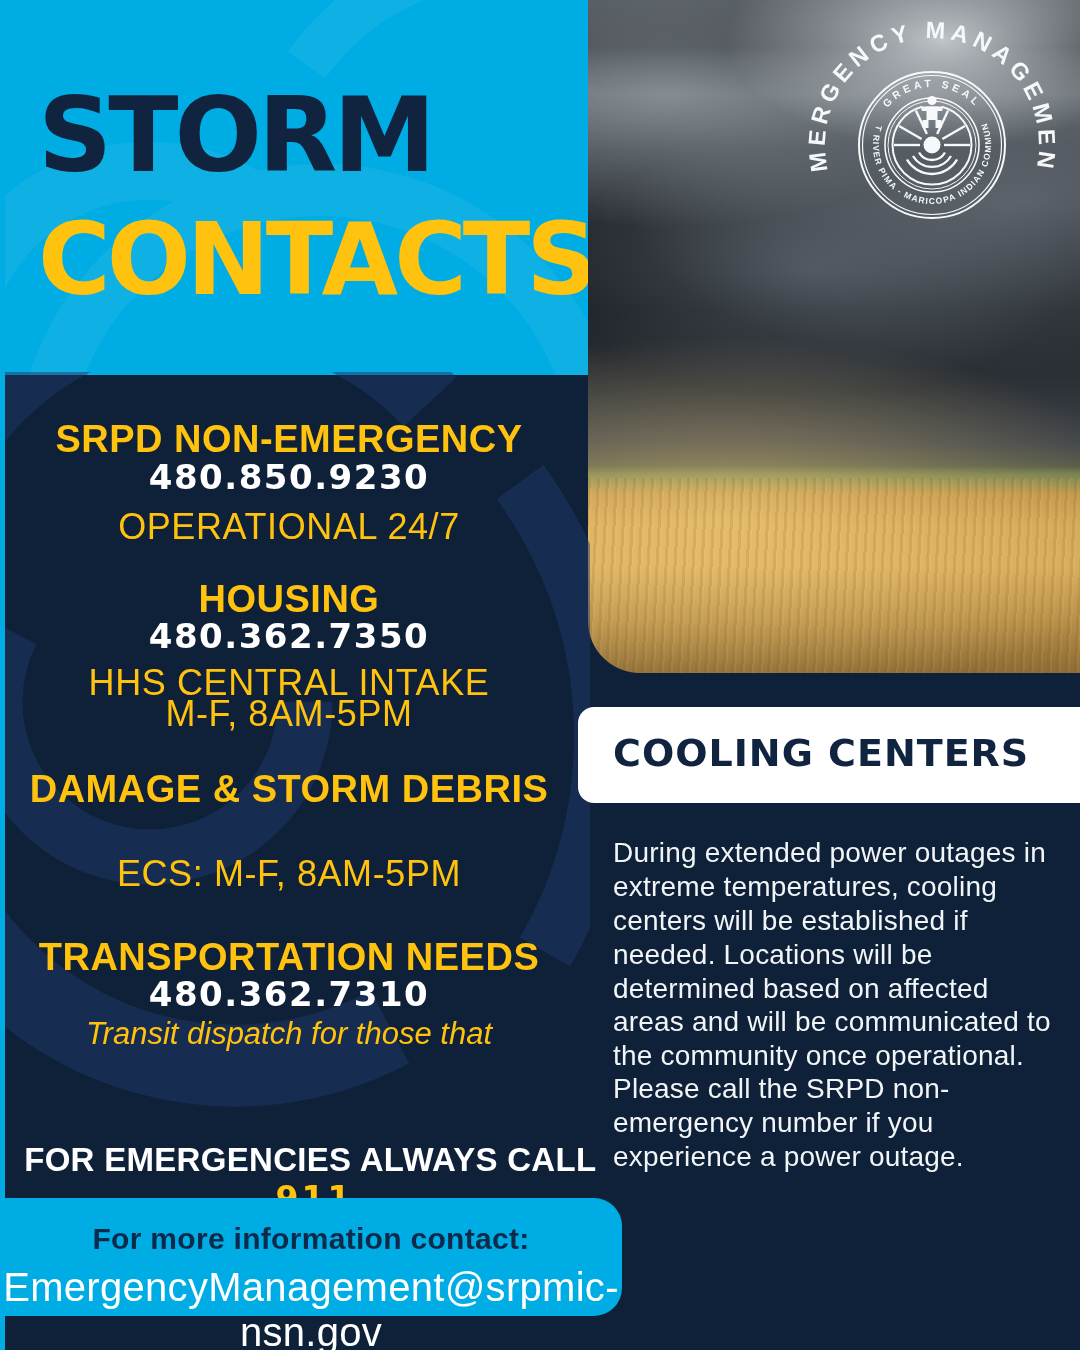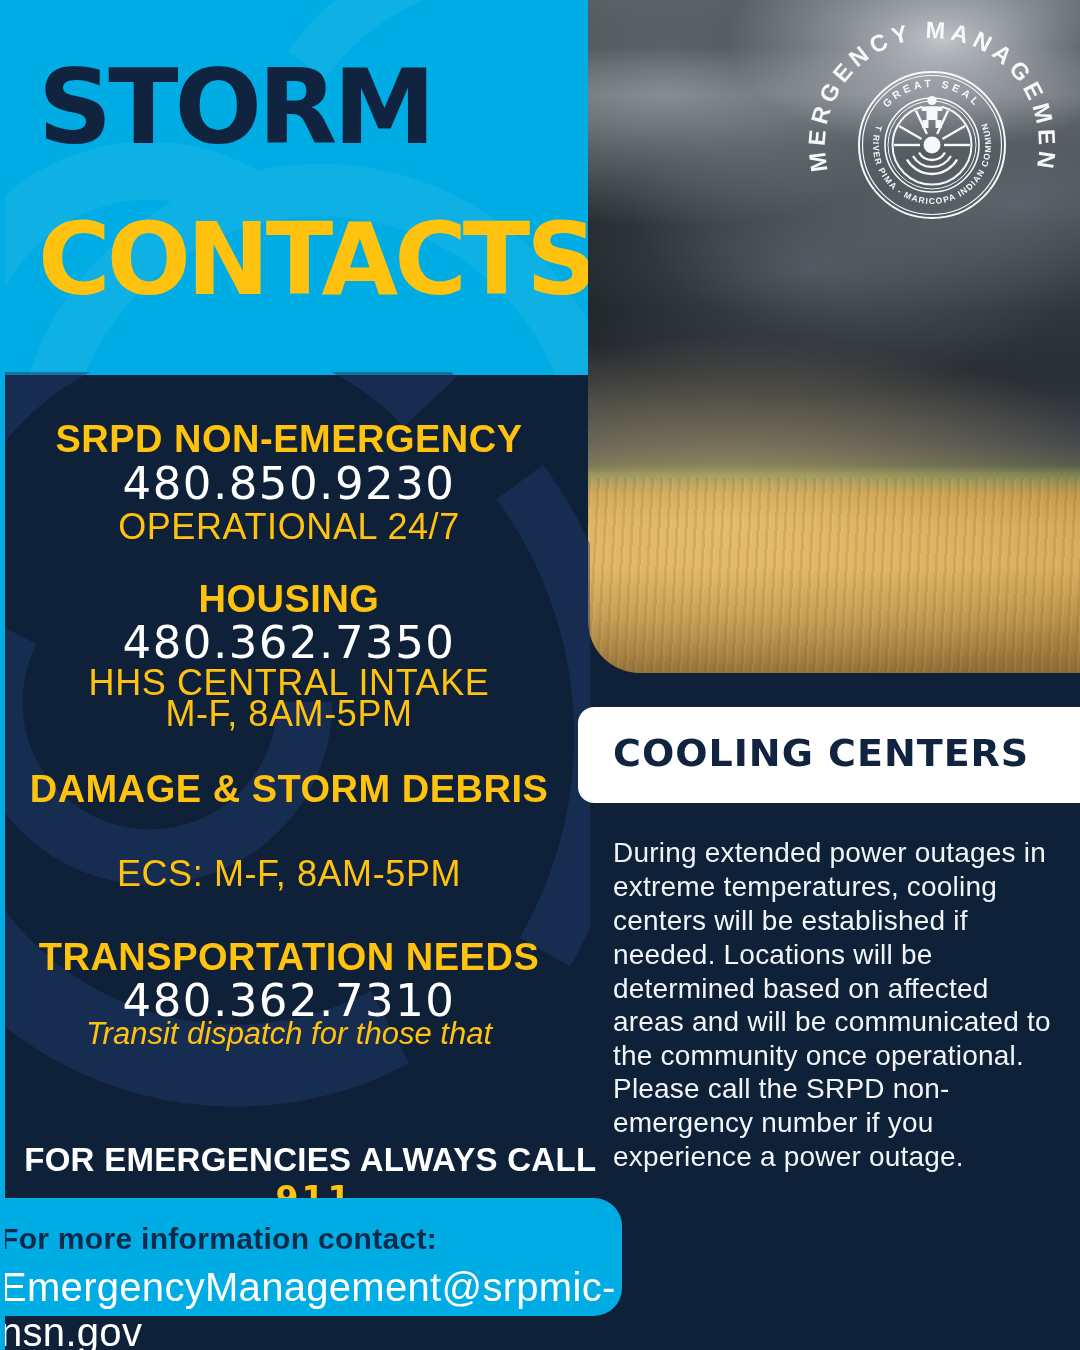--- a/index.html
+++ b/index.html
@@ -17,21 +17,21 @@
     font-family:"Liberation Sans",sans-serif;
   }
   .display{font-family:"DejaVu Sans","Liberation Sans",sans-serif;font-weight:bold}
 
   
   .edge-strip{position:absolute;left:0;top:0;width:5px;height:1350px;background:var(--blue);z-index:6}
 
   
   .hero{position:absolute;left:0;top:0;width:590px;height:375px;background:var(--blue);z-index:1}
   .hero-wm{position:absolute;left:0;top:0;z-index:0;pointer-events:none}
-  .title1{position:absolute;left:38px;top:56px;font-size:103px;line-height:1;color:var(--navy-text);letter-spacing:-4px;z-index:2}
+  .title1{position:absolute;left:38px;top:84px;font-size:103px;line-height:1;color:var(--navy-text);letter-spacing:-4px;z-index:2}
   .title2{position:absolute;left:38px;top:210px;font-size:99px;line-height:1;color:var(--yellow);letter-spacing:-4px;z-index:2}
 
   
   .photo{
     position:absolute;left:588px;top:0;width:492px;height:673px;z-index:1;
     border-radius:0 0 0 52px;
     background:
       radial-gradient(300px 150px at 72% 6%, rgba(216,221,226,.85), rgba(216,221,226,0) 72%),
       radial-gradient(420px 190px at 16% 14%, rgba(170,178,185,.55), rgba(170,178,185,0) 70%),
       radial-gradient(520px 230px at 88% 30%, rgba(140,148,156,.5), rgba(140,148,156,0) 75%),
@@ -49,31 +49,31 @@
     background:repeating-linear-gradient(93deg, rgba(125,86,25,.14) 0 3px, rgba(255,225,150,.07) 3px 5px, transparent 5px 9px);
   }
   .seal{position:absolute;left:174px;top:0;width:340px;height:290px}
 
   
   .navy-wm{position:absolute;left:0;top:372px;z-index:1;pointer-events:none}
 
   
   .cline{position:absolute;left:0;width:578px;text-align:center;z-index:2;line-height:1.1}
   .ct{color:var(--yellow);font-weight:bold;font-size:38px;letter-spacing:.5px}
-  .cp{color:var(--white);font-weight:normal;font-size:45px;letter-spacing:1.5px;font-family:"DejaVu Sans","Liberation Sans",sans-serif}
+  .cp{color:var(--white);font-weight:bold;font-size:34px;letter-spacing:1.5px;font-family:"DejaVu Sans","Liberation Sans",sans-serif}
   .cn{color:var(--yellow);font-size:36px;letter-spacing:.6px}
   .ci{color:var(--yellow);font-size:31px;font-style:italic}
 
   .emergency{position:absolute;left:0;top:1141px;width:620px;text-align:center;z-index:2;
     color:var(--white);font-weight:bold;font-size:33px;letter-spacing:.3px}
   .emergency .num{color:var(--yellow);margin-left:9px;letter-spacing:3px}
 
   
   .info-box{position:absolute;left:0;top:1198px;width:622px;height:118px;background:var(--blue);
-    border-radius:0 28px 28px 0;z-index:4;text-align:left}
+    border-radius:0 28px 28px 0;z-index:4;text-align:center}
   .info-head{position:absolute;left:0;top:24px;width:100%;color:#0D2A4A;font-weight:bold;font-size:30px;letter-spacing:.3px}
   .info-email{position:absolute;left:0;top:67px;width:100%;color:var(--white);font-size:40px;letter-spacing:.3px}
 
   
   .cool-box{position:absolute;left:578px;top:707px;width:502px;height:96px;background:var(--white);
     border-radius:16px 0 0 16px;z-index:2}
   .cool-title{position:absolute;left:35px;top:24px;font-size:38px;color:var(--navy-text);letter-spacing:1px}
   .para{position:absolute;left:613px;width:445px;color:#F2F5F7;font-size:28px;line-height:1.21;letter-spacing:.2px;z-index:2}
   .p1{top:836px}
   .p2{top:1072px}

